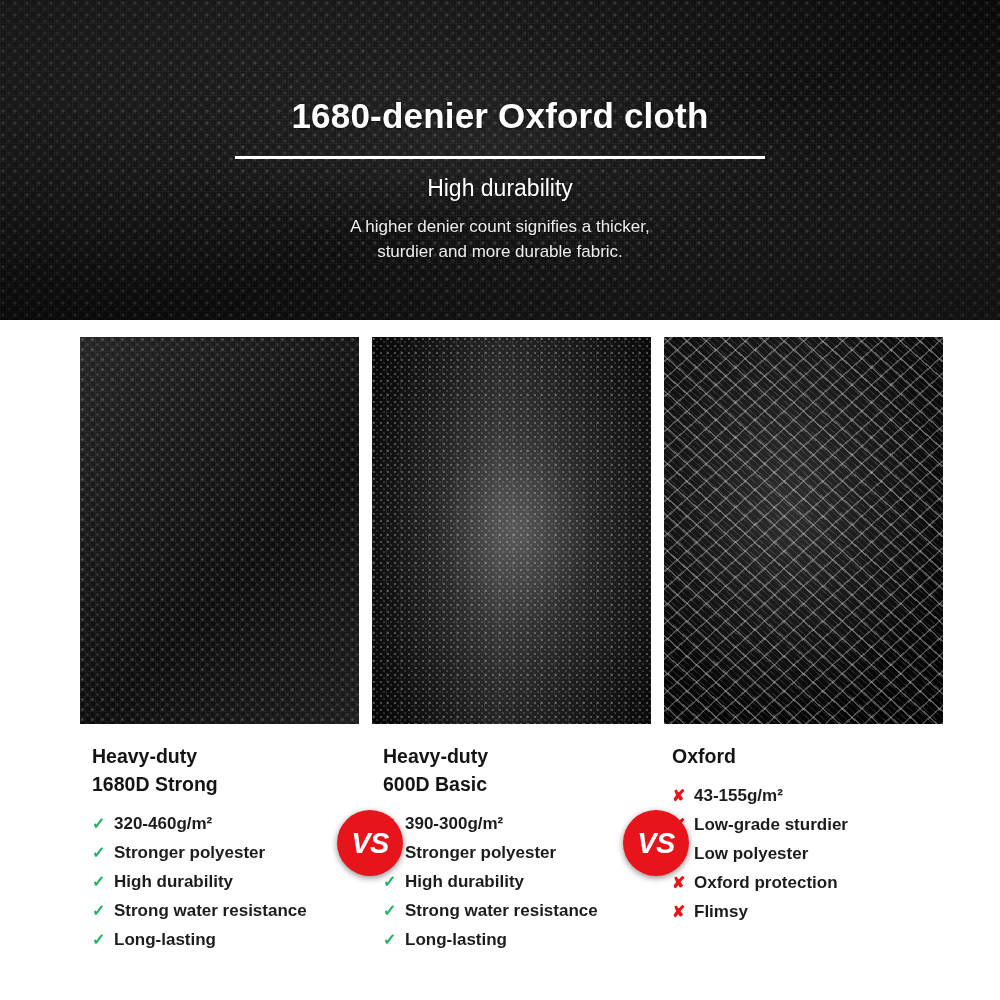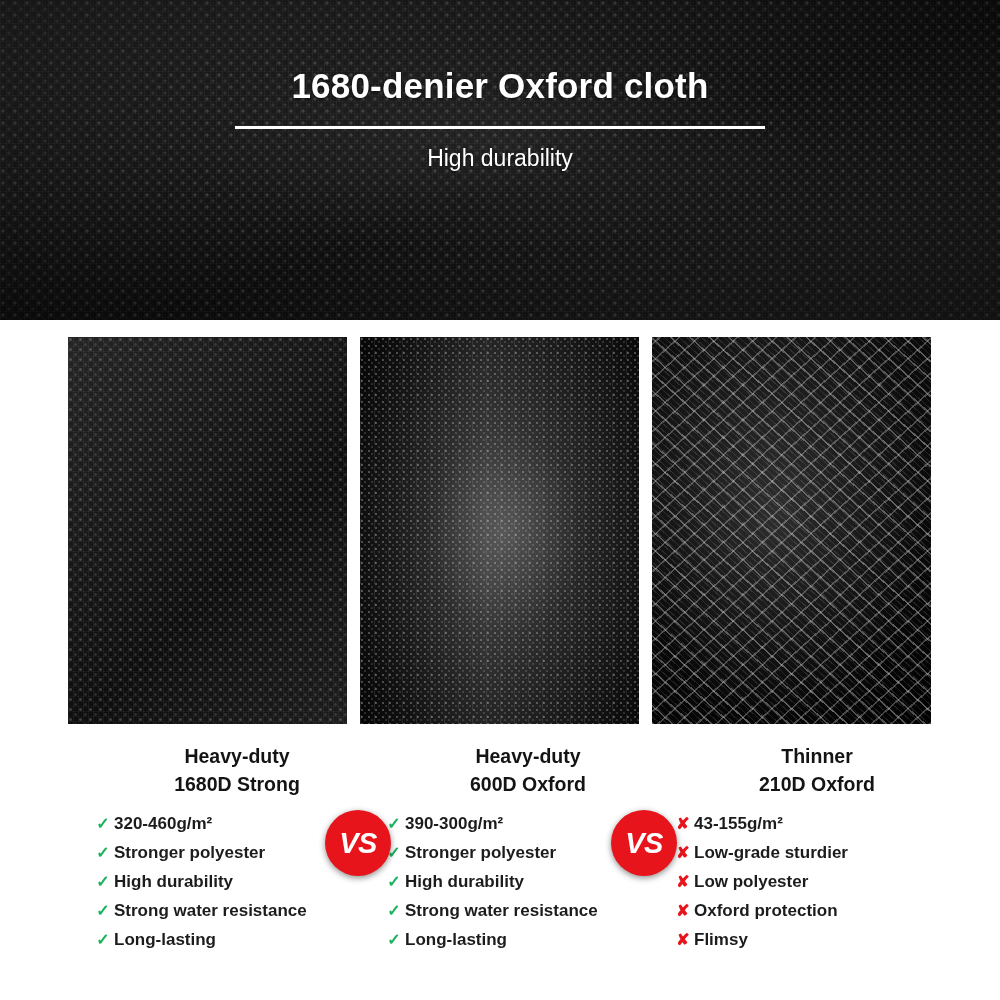--- a/index.html
+++ b/index.html
@@ -42,21 +42,21 @@
     inset: 0;
     background: radial-gradient(ellipse at 50% 45%, rgba(255,255,255,0.07) 0%, rgba(0,0,0,0.0) 45%, rgba(0,0,0,0.45) 100%);
   }
   .hero-content {
     position: absolute;
     inset: 0;
     display: flex;
     flex-direction: column;
     align-items: center;
     justify-content: flex-start;
-    padding-top: 66px;
+    padding-top: 96px;
     box-sizing: border-box;
   }
   .hero-title {
     color: #ffffff;
     font-size: 35px;
     font-weight: bold;
     letter-spacing: 0.2px;
     text-shadow: 0 1px 3px rgba(0,0,0,0.6);
   }
   .hero-rule {
@@ -77,21 +77,21 @@
     color: #ededed;
     font-size: 17px;
     line-height: 25px;
     text-align: center;
     text-shadow: 0 1px 3px rgba(0,0,0,0.7);
   }
 
   
   .swatches {
     position: absolute;
-    left: 0;
+    left: 12px;
     top: 337px;
     width: 886px;
     height: 387px;
   }
   .swatch {
     position: absolute;
     top: 0;
     height: 387px;
     overflow: hidden;
     background: #111;
@@ -158,21 +158,20 @@
   .vs-1 { left: 325px; }
   .vs-2 { left: 611px; }
 
   
   .columns {
     position: absolute;
     left: 0;
     top: 742px;
     width: 1000px;
     height: 258px;
-    text-align: center;
   }
   .col {
     position: absolute;
     top: 0;
     width: 290px;
   }
   .col1 { left: 92px; }
   .col2 { left: 383px; }
   .col3 { left: 672px; }
 
@@ -209,20 +208,24 @@
 </head>
 <body>
 
 <div class="hero">
   <div class="hero-weave"></div>
   <div class="hero-vignette"></div>
   <div class="hero-content">
     <div class="hero-title">1680-denier Oxford cloth</div>
     <div class="hero-rule"></div>
     <div class="hero-sub">High durability</div>
+    <div class="hero-desc">
+      <div>A higher denier count signifies a thicker,</div>
+      <div>sturdier and more durable fabric.</div>
+    </div>
   </div>
 </div>
 
 <div class="swatches">
   <div class="swatch sw1">
     <div class="tex-1680"></div>
   </div>
   <div class="swatch sw2">
     <div class="tex-600"></div>
   </div>
@@ -260,21 +263,21 @@
       <li>
         <span class="mark ok">✓</span>
         <span class="feat-text">Long-lasting</span>
       </li>
     </ul>
   </div>
 
   <div class="col col2">
     <div class="col-head">
       <div>Heavy-duty</div>
-      <div>600D Oxford</div>
+      <div>600D Basic</div>
     </div>
     <ul class="feature-list">
       <li>
         <span class="mark ok">✓</span>
         <span class="feat-text">390-300g/m²</span>
       </li>
       <li>
         <span class="mark ok">✓</span>
         <span class="feat-text">Stronger polyester</span>
       </li>
@@ -288,22 +291,21 @@
       </li>
       <li>
         <span class="mark ok">✓</span>
         <span class="feat-text">Long-lasting</span>
       </li>
     </ul>
   </div>
 
   <div class="col col3">
     <div class="col-head">
-      <div>Thinner</div>
-      <div>210D Oxford</div>
+      <div>Oxford</div>
     </div>
     <ul class="feature-list">
       <li>
         <span class="mark no">✘</span>
         <span class="feat-text">43-155g/m²</span>
       </li>
       <li>
         <span class="mark no">✘</span>
         <span class="feat-text">Low-grade sturdier</span>
       </li>

